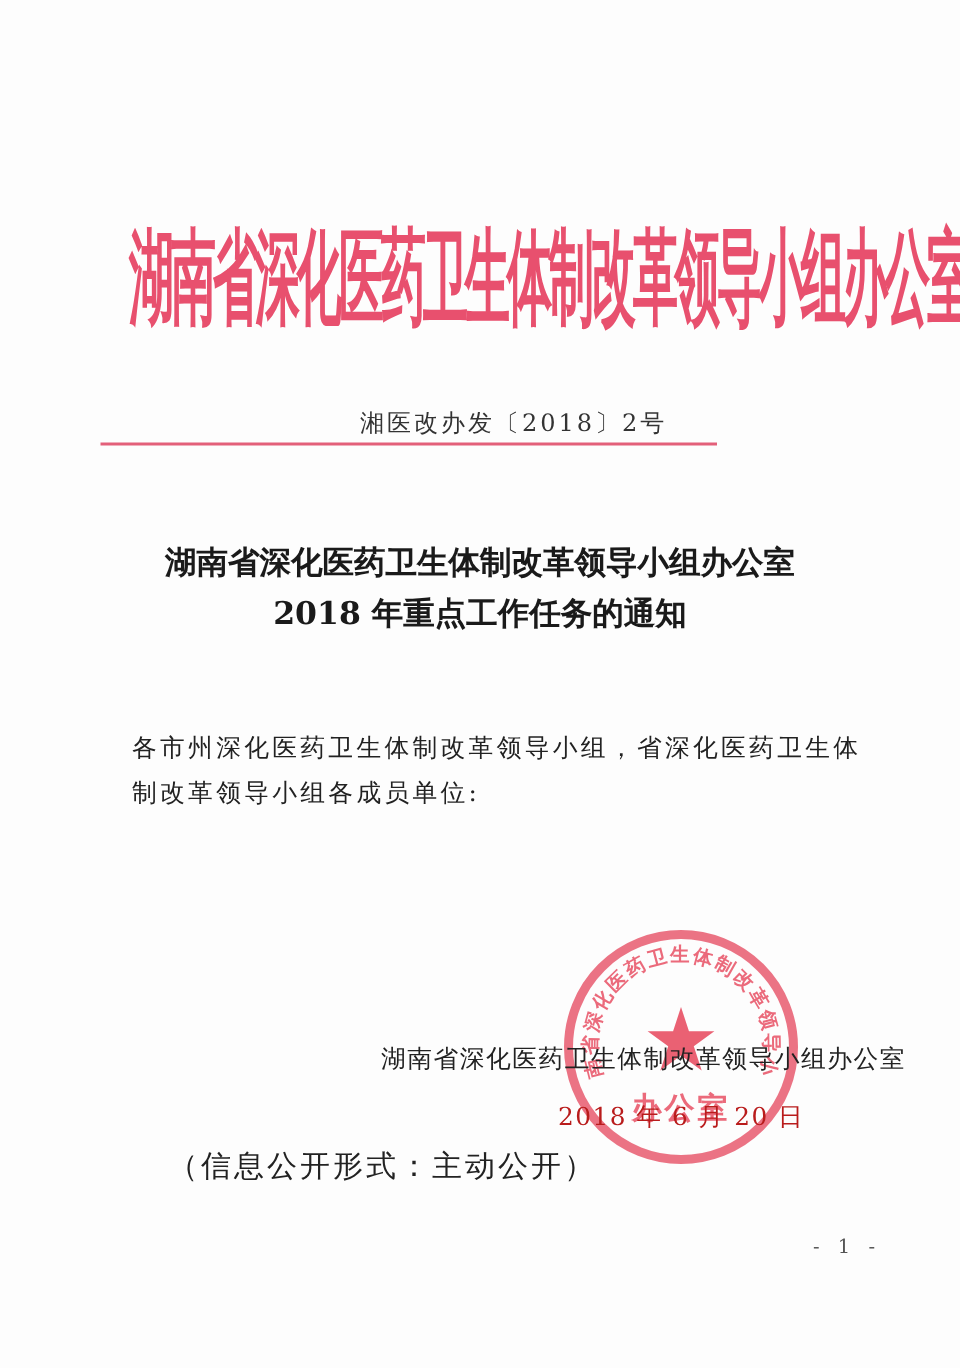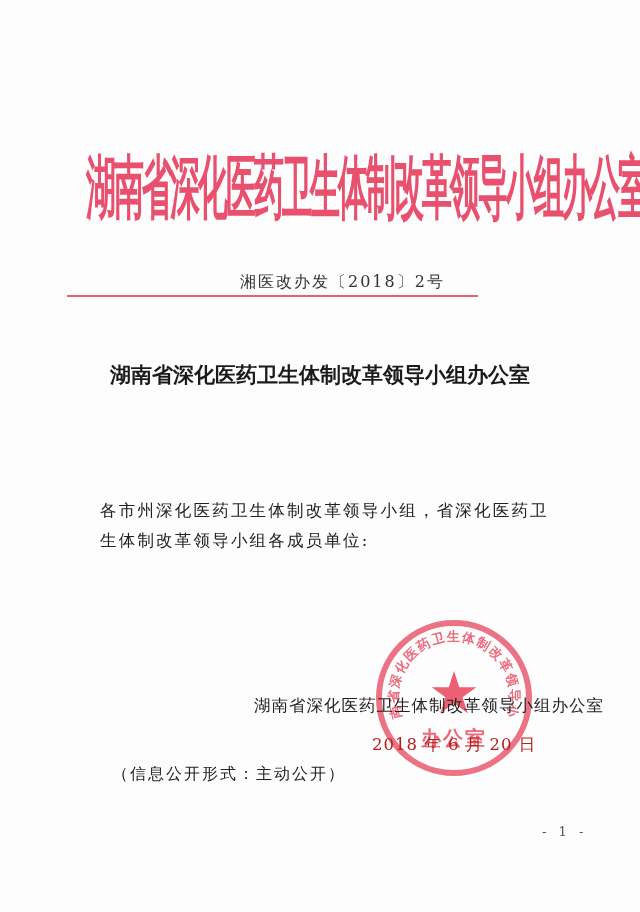--- a/index.html
+++ b/index.html
@@ -17,26 +17,26 @@
 
   .docno { position:absolute; left:240px; top:272px; font-size:16px; letter-spacing:2px; color:#333; }
   .red-rule { position:absolute; left:67px; top:295px; width:411px; height:2px; background:#e3607a; }
 
   .title { position:absolute; left:80px; top:358px; width:480px; text-align:center;
     font-family:"DejaVu Serif", serif; font-weight:bold; font-size:21px; line-height:34px; color:#1a1a1a; }
   .title div { white-space:nowrap; }
 
   .body { position:absolute; left:88px; top:484px; width:490px; font-size:16.5px; line-height:30px;
     color:#222; letter-spacing:2.2px; }
-  .body p { margin:12px; }
+  .body p { margin:0; }
   .indent { text-indent:34px; }
 
   .sign { position:absolute; left:254px; top:695px; font-size:16.5px; letter-spacing:1px; color:#222; white-space:nowrap; z-index:2; }
   .date { position:absolute; left:372px; top:734px; font-size:16.5px; letter-spacing:1px; color:#b91c1c; white-space:nowrap; z-index:2; }
-  .public { position:absolute; left:112px; top:764px; font-size:16px; letter-spacing:2px; color:#222; white-space:nowrap; }
+  .public { position:absolute; left:112px; top:764px; font-size:20px; letter-spacing:2px; color:#222; white-space:nowrap; }
 
   .stamp { position:absolute; left:376px; top:620px; width:156px; height:156px; border-radius:50%;
     border:6px solid rgba(232,90,110,0.85); box-sizing:border-box; z-index:1; }
   .stamp-star { position:absolute; left:50%; top:50%; transform:translate(-50%,-58%);
     color:rgba(232,80,100,0.9); font-size:58px; line-height:1; }
   .stamp-ring { position:absolute; left:0; top:0; width:100%; height:100%; }
   .stamp-bottom { position:absolute; left:0; width:100%; bottom:18px; text-align:center;
     color:rgba(232,80,100,0.85); font-size:20px; font-weight:bold; letter-spacing:2px; }
 
   .page-num { position:absolute; left:542px; top:824px; font-size:13px; color:#555; letter-spacing:4px; }
@@ -50,20 +50,21 @@
 
   <div class="red-header">
     <span>湖南省深化医药卫生体制改革领导小组办公室文件</span>
   </div>
 
   <div class="docno">湘医改办发〔2018〕2号</div>
   <div class="red-rule"></div>
 
   <div class="title">
     <div>湖南省深化医药卫生体制改革领导小组办公室</div>
+    <div>2018 年重点工作任务的通知</div>
   </div>
 
   <div class="body">
     <p>各市州深化医药卫生体制改革领导小组，省深化医药卫生体制改革领导小组各成员单位:</p>
   </div>
 
   <div class="stamp">
     <svg class="stamp-ring" viewBox="0 0 144 144">
       <defs>
         <path id="arc" d="M 22 96 A 56 56 0 1 1 122 96"></path>

